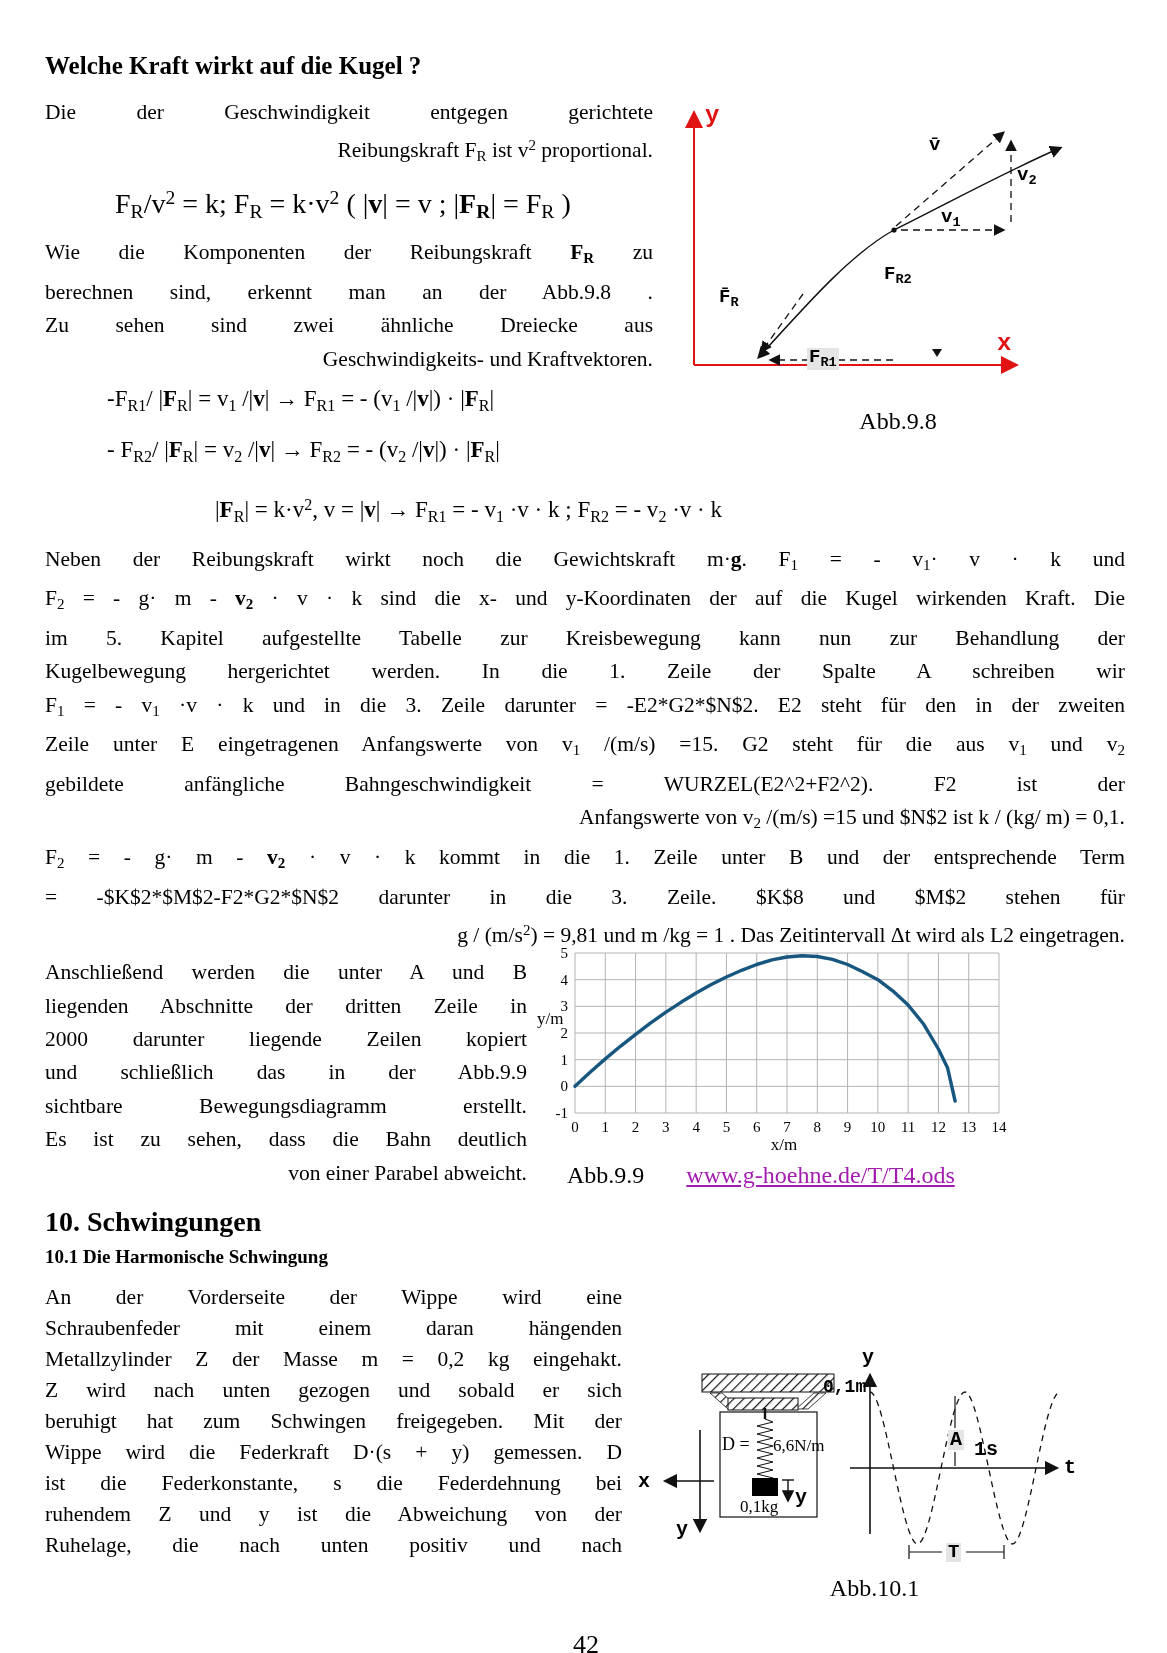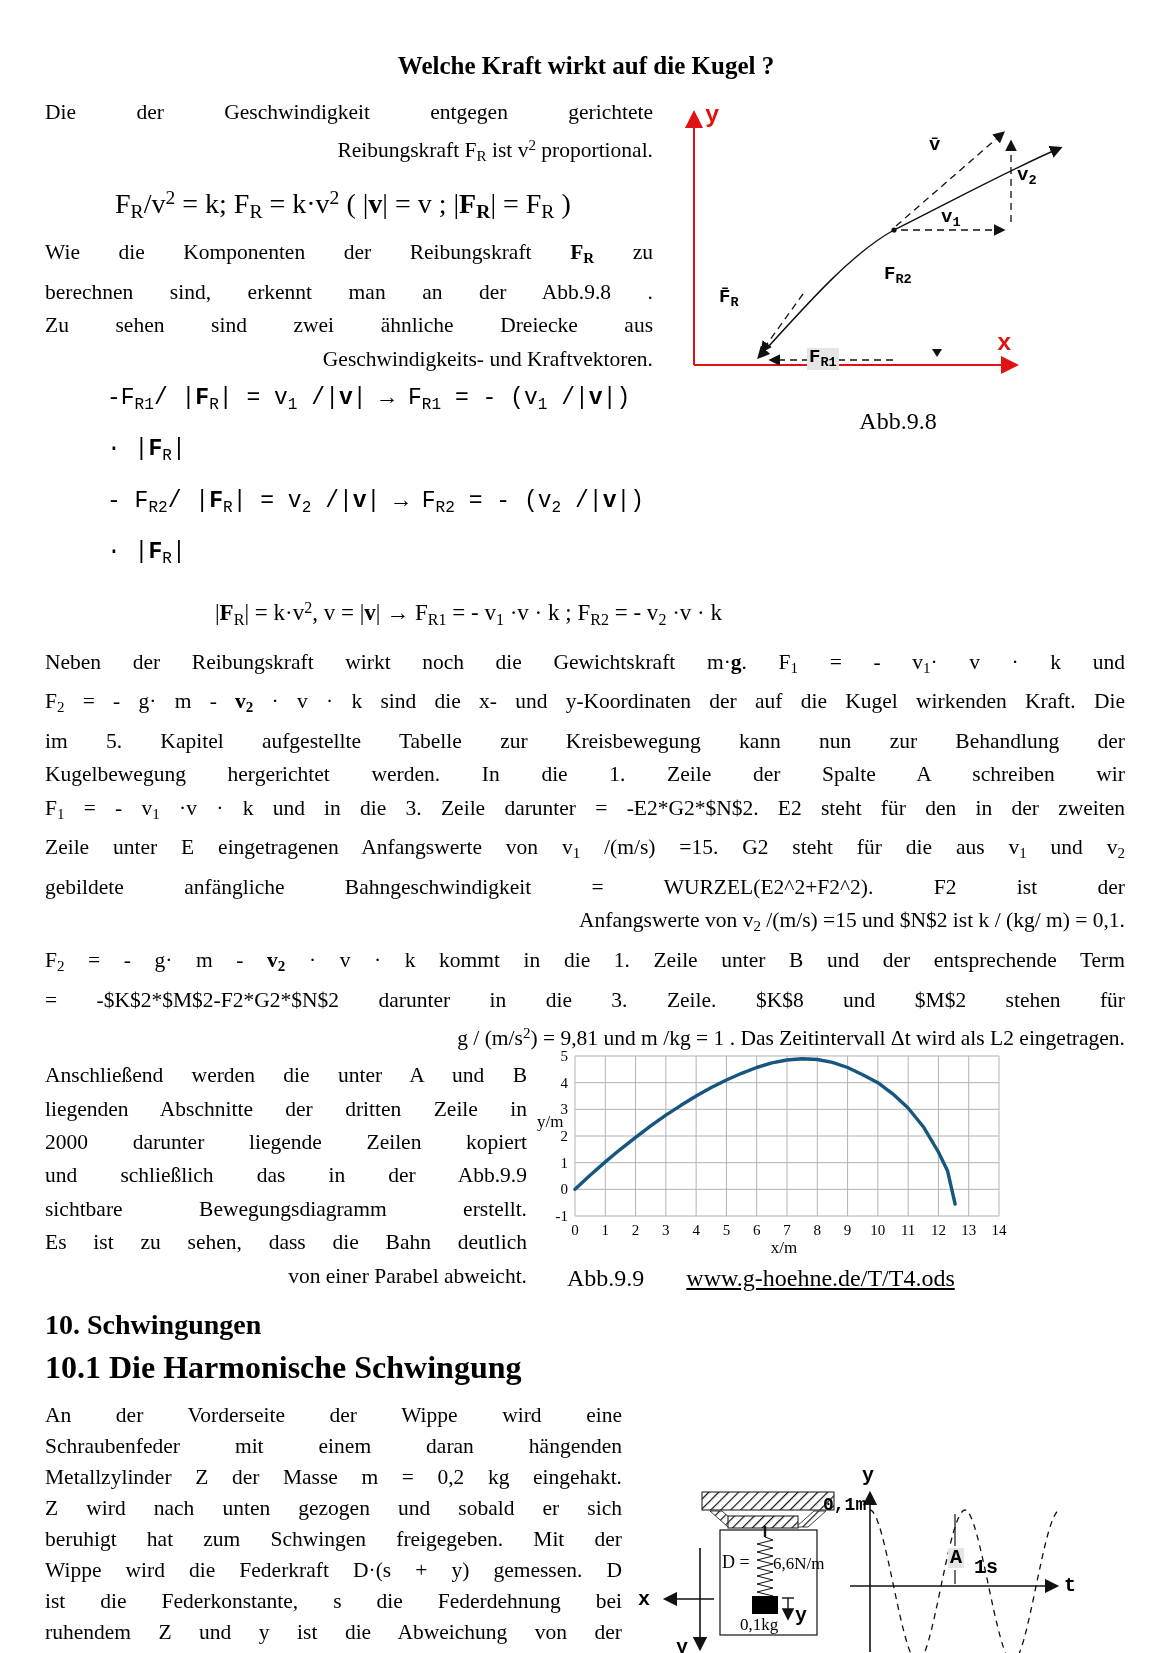--- a/index.html
+++ b/index.html
@@ -1,46 +1,46 @@
 <!DOCTYPE html>
 <html><head>
 <meta charset="utf-8">
 <style>
   html,body{margin:0;padding:0;background:#777;}
   .page{width:1167px;height:1653px;margin:0 auto;background:#fff;position:relative;overflow:hidden;
         font-family:"Liberation Serif",serif;color:#000;}
   .content{padding:44px 40px 0 45px;}
-  .title{text-align:center;font-weight:bold;font-size:25px;margin:8px 0 16px 0;}
+  .title{text-align:left;font-weight:bold;font-size:25px;margin:8px 0 16px 0;}
   .row{display:flex;}
   .line{font-size:21.5px;line-height:33.4px;white-space:normal;text-align:right;}
   .jlines .line:not(:last-child){text-align:justify;text-align-last:justify;}
   .jall .line{text-align:justify;text-align-last:justify;}
   sub{font-size:0.70em;vertical-align:-0.28em;}
   sup{font-size:0.70em;vertical-align:0.45em;}
   .formula{font-size:28px;line-height:40px;margin:4px 0 4px 70px;}
-  .formula2 .line{font-size:23px;line-height:45px;margin-left:62px;text-align:left !important;text-align-last:auto !important;font-family:Liberation Mono, monospace;}
+  .formula2 .line{font-size:23px;line-height:45px;margin-left:62px;text-align:left !important;text-align-last:auto !important;}
   .formula-c{font-size:23px;line-height:36px;margin:8px 0 8px 170px;}
   .col-l1{width:608px;}
   .col-r1{width:438px;margin-left:26px;}
   .col-l2{width:482px;}
   .col-r2{margin-left:8px;margin-top:-10px;}
   .col-l3{width:577px;}
   .col-l3 .line{line-height:31px;}
   .col-r3{width:505px;}
   .fig{position:relative;}
   .figcap{font-size:24px;text-align:center;}
   .flab{position:absolute;font-family:"Liberation Mono",monospace;font-weight:bold;font-size:19px;line-height:1;}
   .flab sub{font-size:0.72em;}
   .redlab{color:#e01212;font-size:24px;}
   .wbg{background:#e5e5e5;padding:0 2px;}
   .slab{position:absolute;font-family:"Liberation Serif",serif;font-size:17px;line-height:1;}
   .capline{display:flex;align-items:baseline;gap:42px;padding-left:32px;font-size:24px;margin-top:6px;}
-  .link{color:#000000;text-decoration:underline;cursor:pointer;}
+  .link{color:#a21caf;text-decoration:underline;cursor:pointer;}
   h1.sec{font-size:28px;margin:16px 0 8px 0;}
-  h2.sec{font-size:32px;margin:0 0 14px 0;}
+  h2.sec{font-size:19px;margin:0 0 14px 0;}
   .pageno{text-align:center;font-size:26px;margin-top:28px;}
   .tick{font-size:15px;font-family:"Liberation Serif",serif;}
   .axlab{font-size:17px;font-family:"Liberation Serif",serif;}
 </style>
 </head>
 <body>
 
 <div class="page">
  <div class="content">
 

